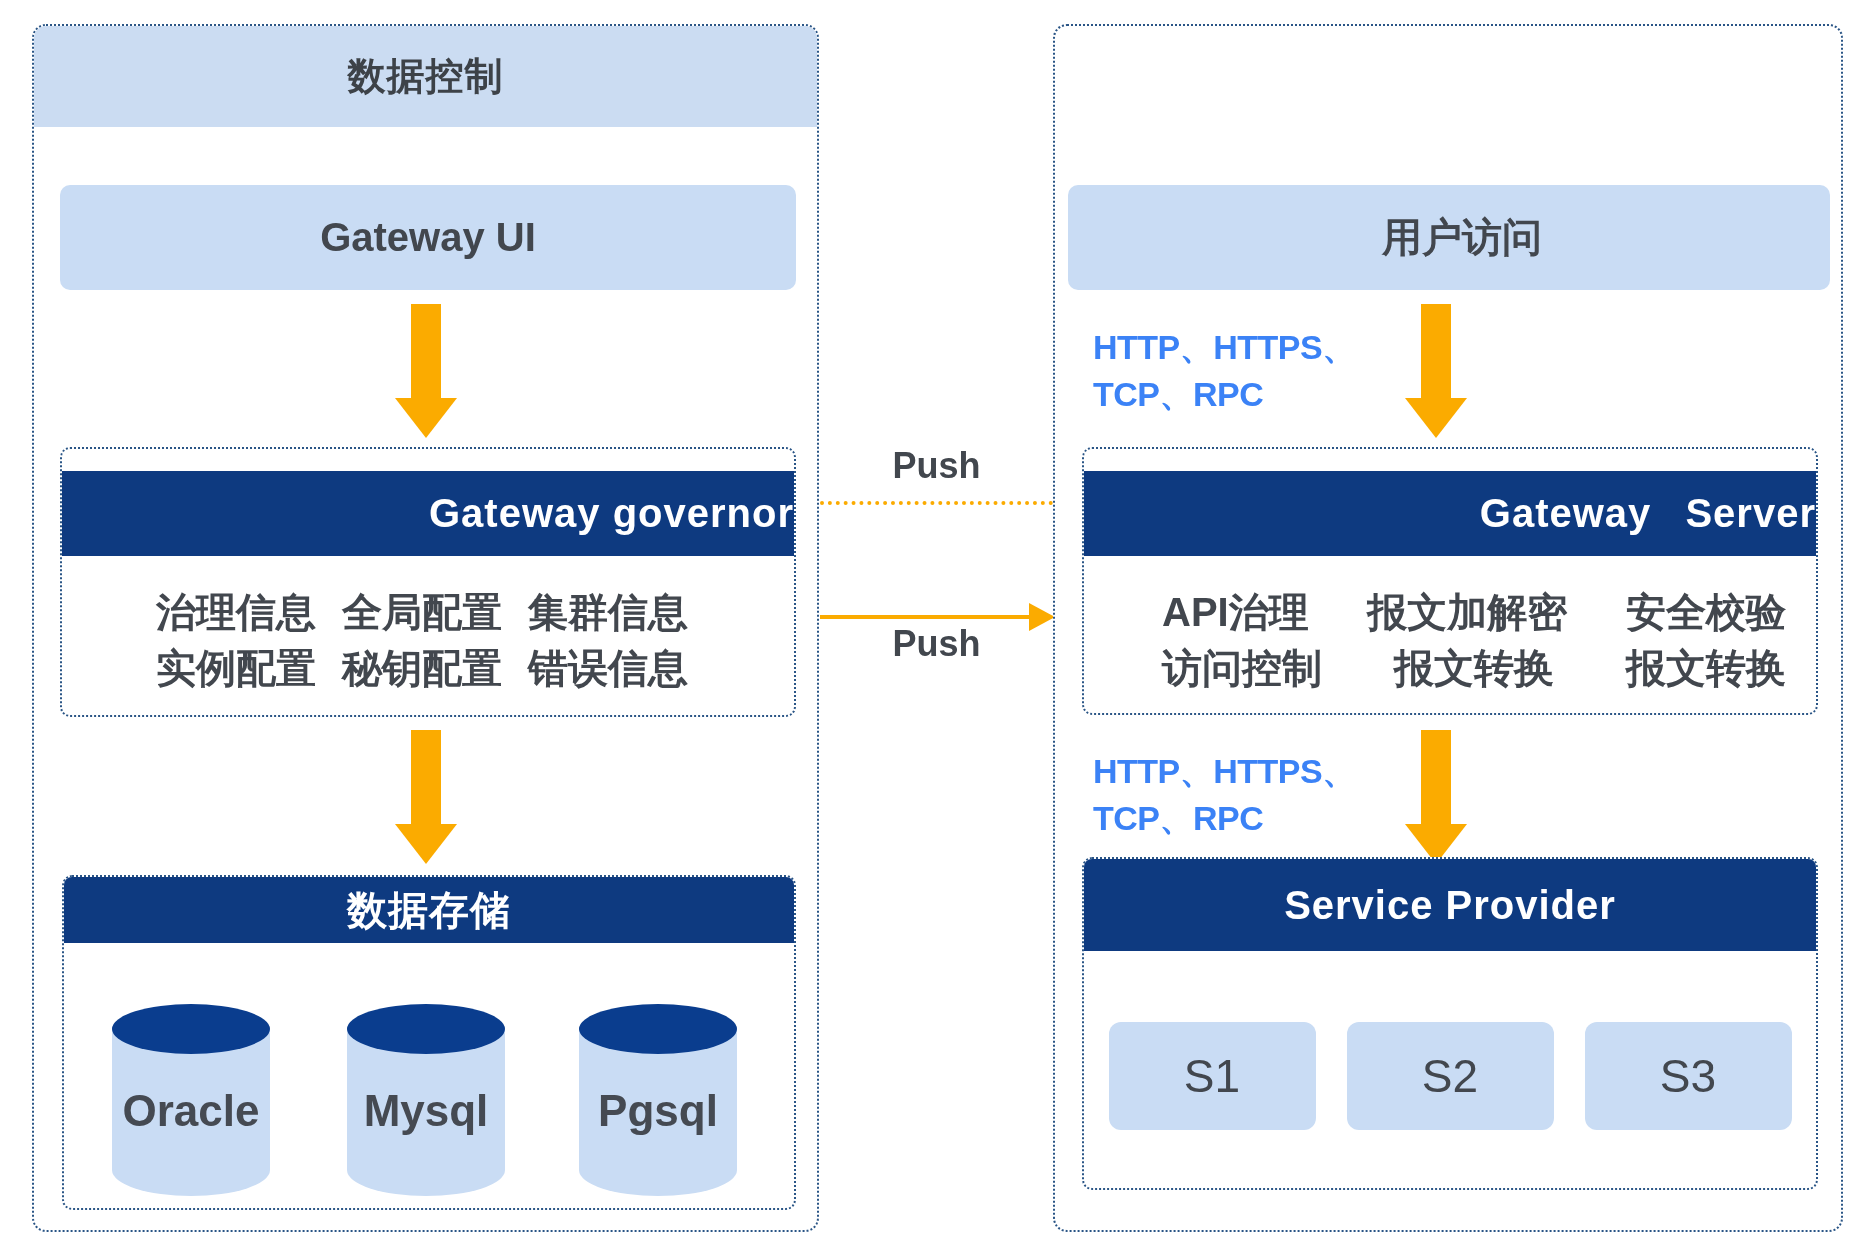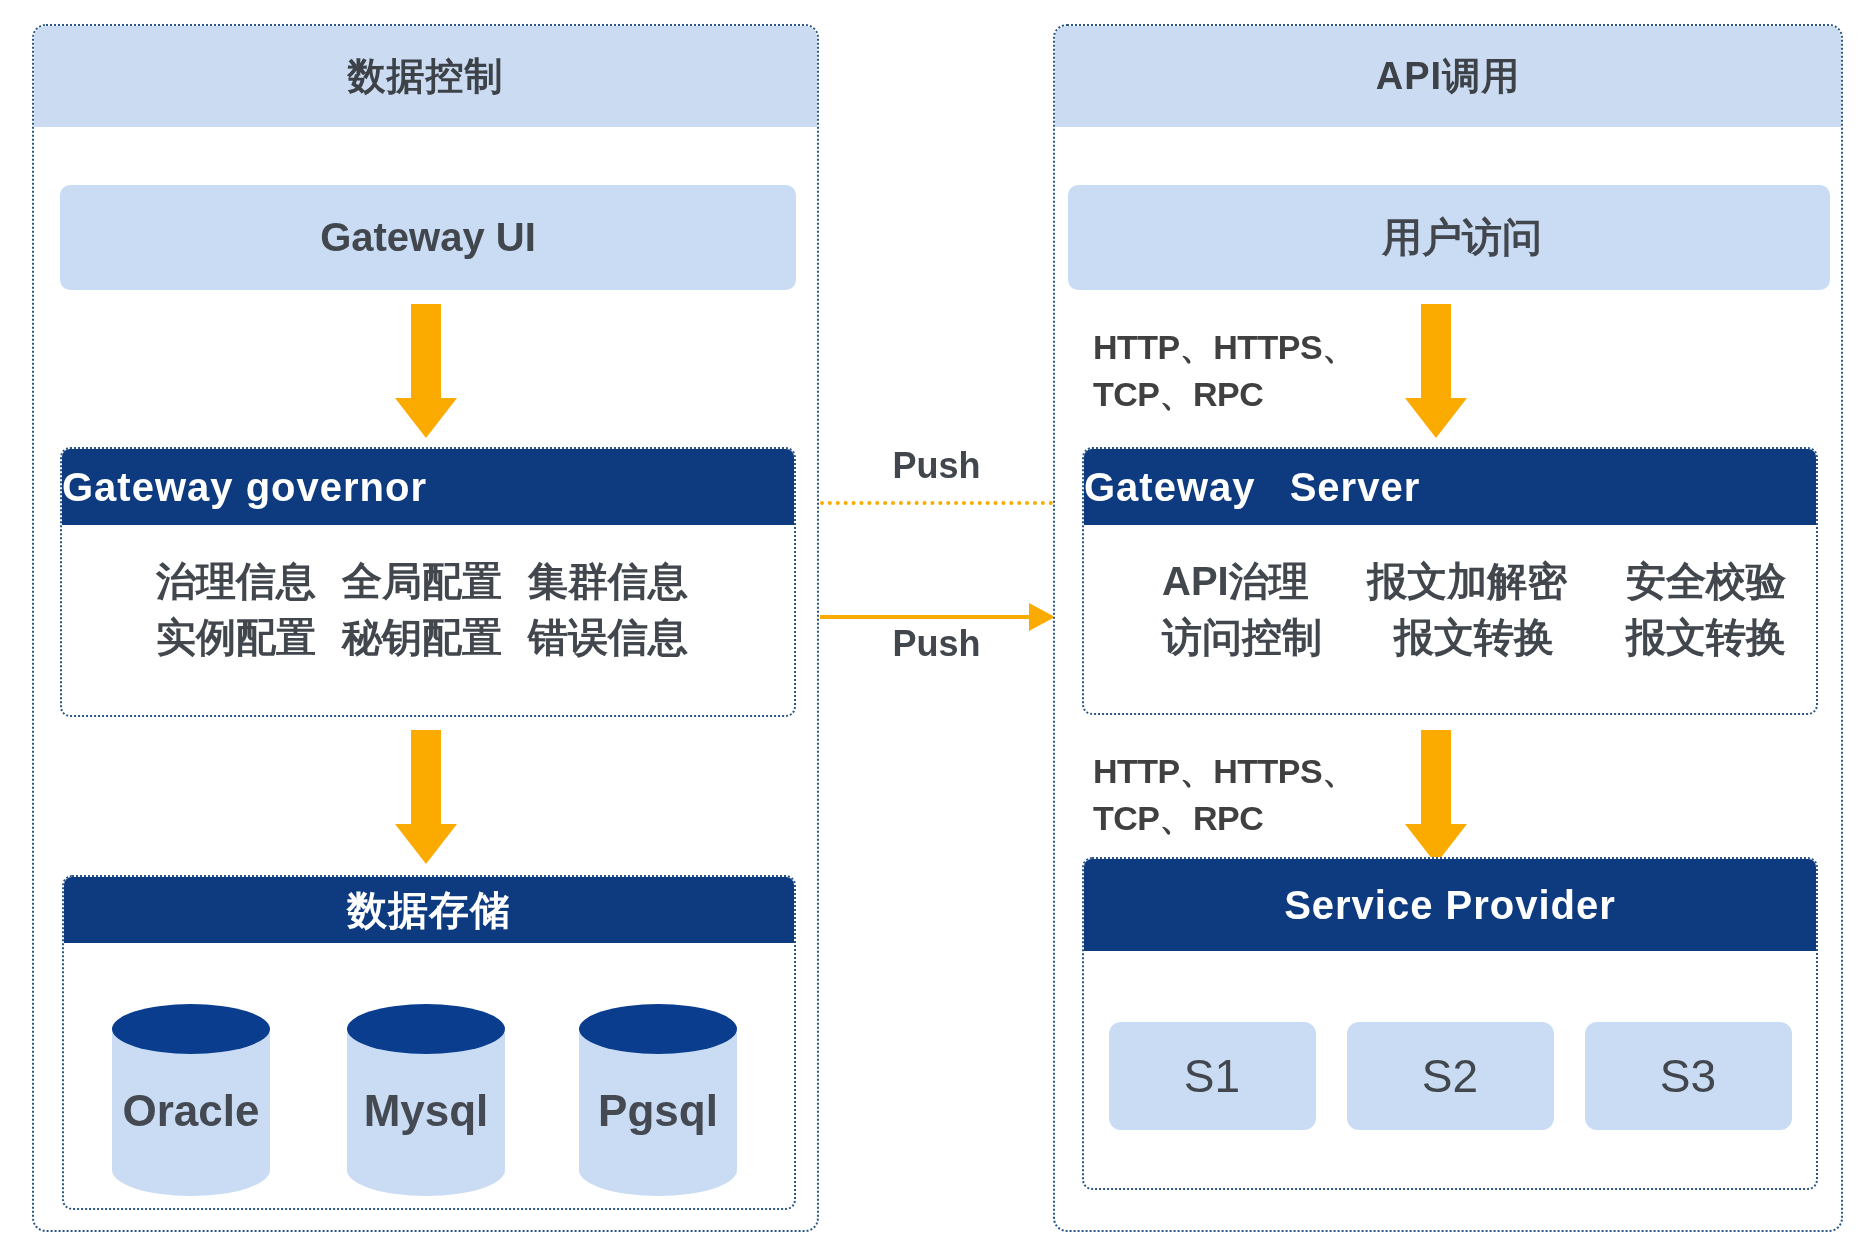--- a/index.html
+++ b/index.html
@@ -13,22 +13,22 @@
               border-radius:12px 12px 0 0;display:flex;align-items:center;justify-content:center;
               font-size:38px;font-weight:bold;color:#3d4248;letter-spacing:1px;}
 
   
   .soft-box{position:absolute;background:#c9dcf4;border-radius:10px;display:flex;
             align-items:center;justify-content:center;font-size:40px;font-weight:600;color:#42474e;}
 
   
   .frame-box{position:absolute;border:2px dotted #2a5586;border-radius:10px;background:#ffffff;
              box-sizing:border-box;overflow:hidden;}
-  .frame-head{height:76px;background:#0e3a80;display:flex;align-items:center;justify-content:flex-start;
-              color:#ffffff;font-size:40px;font-weight:600;letter-spacing:1px;}
+  .frame-head{height:85px;background:#0e3a80;display:flex;align-items:center;justify-content:flex-end;
+              color:#ffffff;font-size:40px;font-weight:600;letter-spacing:1px;margin-top:22px;}
   .frame-head.wide-space{word-spacing:22px;}
   .frame-rows{padding:28px 0 0 46px;}
   .frame-rows.justify{padding:28px 30px 0 30px;}
   .frame-row{display:flex;gap:26px;height:56px;align-items:center;
              font-size:40px;font-weight:700;color:#42474e;margin-left:48px;}
   .frame-rows.justify .frame-row{justify-content:space-between;gap:0;}
 
   
   .bottom-box{position:absolute;border:2px dotted #2a5586;border-radius:10px;background:#ffffff;
               box-sizing:border-box;}
@@ -59,21 +59,21 @@
   .mid-label{position:absolute;left:820px;width:233px;text-align:center;font-size:36px;
              font-weight:700;color:#42474e;line-height:40px;}
   .pull-line{position:absolute;left:820px;top:501px;width:233px;height:0;
              border-top:4px dotted #fbab00;}
   .push-line{position:absolute;left:820px;top:615px;width:212px;height:4px;background:#fbab00;}
   .push-head{position:absolute;left:1029px;top:603px;width:0;height:0;
              border-top:14px solid transparent;border-bottom:14px solid transparent;
              border-left:26px solid #fbab00;}
 
   
-  .proto{position:absolute;left:38px;font-size:34px;font-weight:700;color:#404040;
+  .proto{position:absolute;left:38px;font-size:34px;font-weight:700;color:#3b82f6;
          line-height:47px;letter-spacing:-0.5px;}
 </style>
 </head>
 <body>
 
 <div class="canvas">
 
   <section class="panel" style="left:32px;">
     <div class="panel-band">
       <span>数据控制</span>
@@ -134,23 +134,20 @@
     </div>
   </section>
 
   <div class="mid-label" style="top:446px;">Push</div>
   <div class="pull-line"></div>
   <div class="push-line"></div>
   <div class="push-head"></div>
   <div class="mid-label" style="top:624px;">Push</div>
 
   <section class="panel" style="left:1053px;width:790px;">
-    <div class="panel-band">
-      <span>API调用</span>
-    </div>
 
     <div class="soft-box" style="left:13px;top:159px;width:736px;height:105px;padding-left:26px;">
       <span>用户访问</span>
     </div>
 
     <div class="proto" style="top:298px;">
       <div>HTTP、HTTPS、</div>
       <div>TCP、RPC</div>
     </div>
 

